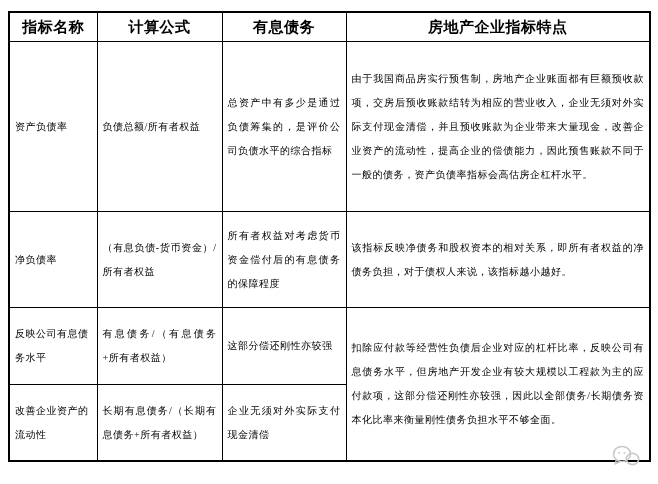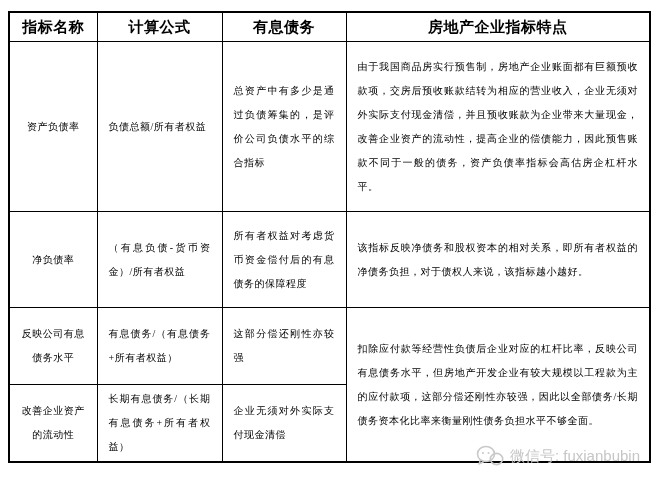--- a/index.html
+++ b/index.html
@@ -8,32 +8,32 @@
     font-family:"Liberation Serif","DejaVu Serif",serif;color:#000;
     overflow:hidden;
   }
   .table-wrap{position:absolute;left:8px;top:11px;}
   table.indicator-table{
     border-collapse:collapse;table-layout:fixed;width:641px;
     border:2px solid #000;
   }
   .indicator-table th,.indicator-table td{
     border:1px solid #000;
-    padding:2px 11px;
+    padding:2px 5px;
     vertical-align:middle;
     overflow:hidden;
   }
   .indicator-table th{
     font-size:15px;font-weight:bold;text-align:center;height:24px;
     letter-spacing:0.5px;white-space:nowrap;
   }
   .indicator-table td{
     font-size:10px;line-height:24px;letter-spacing:0.5px;
   }
-  td.cell-name{text-align:center;letter-spacing:0.5px;margin-left:36px;}
+  td.cell-name{letter-spacing:0.5px;margin-left:36px;}
   td.cell-formula,td.cell-meaning,td.cell-feature{
     text-align:justify;
     text-justify:inter-character;
   }
   tr.row-1 td{height:165px;}
   tr.row-2 td{height:91px;}
   tr.row-3 td{height:72px;}
   tr.row-4 td{height:71px;}
   .watermark{
     position:absolute;top:445px;right:18px;
@@ -93,14 +93,13 @@
 <div class="watermark">
   <span class="wm-icon">
     <svg width="28" height="22" viewBox="0 0 28 22">
       <ellipse cx="10" cy="9" rx="8.5" ry="7.5" fill="none" stroke="#c9c9c9" stroke-width="1.6"></ellipse>
       <path d="M4.5 14.5 L3 19 L8 16.5" fill="none" stroke="#c9c9c9" stroke-width="1.4" stroke-linejoin="round"></path>
       <ellipse cx="20.5" cy="14" rx="6.2" ry="5.6" fill="none" stroke="#c9c9c9" stroke-width="1.6"></ellipse>
       <circle cx="7" cy="8" r="1" fill="#c9c9c9"></circle>
       <circle cx="12.5" cy="8" r="1" fill="#c9c9c9"></circle>
     </svg>
   </span>
-  <span class="wm-text">微信号: fuxianbubin</span>
 </div>
 
 </body></html>

